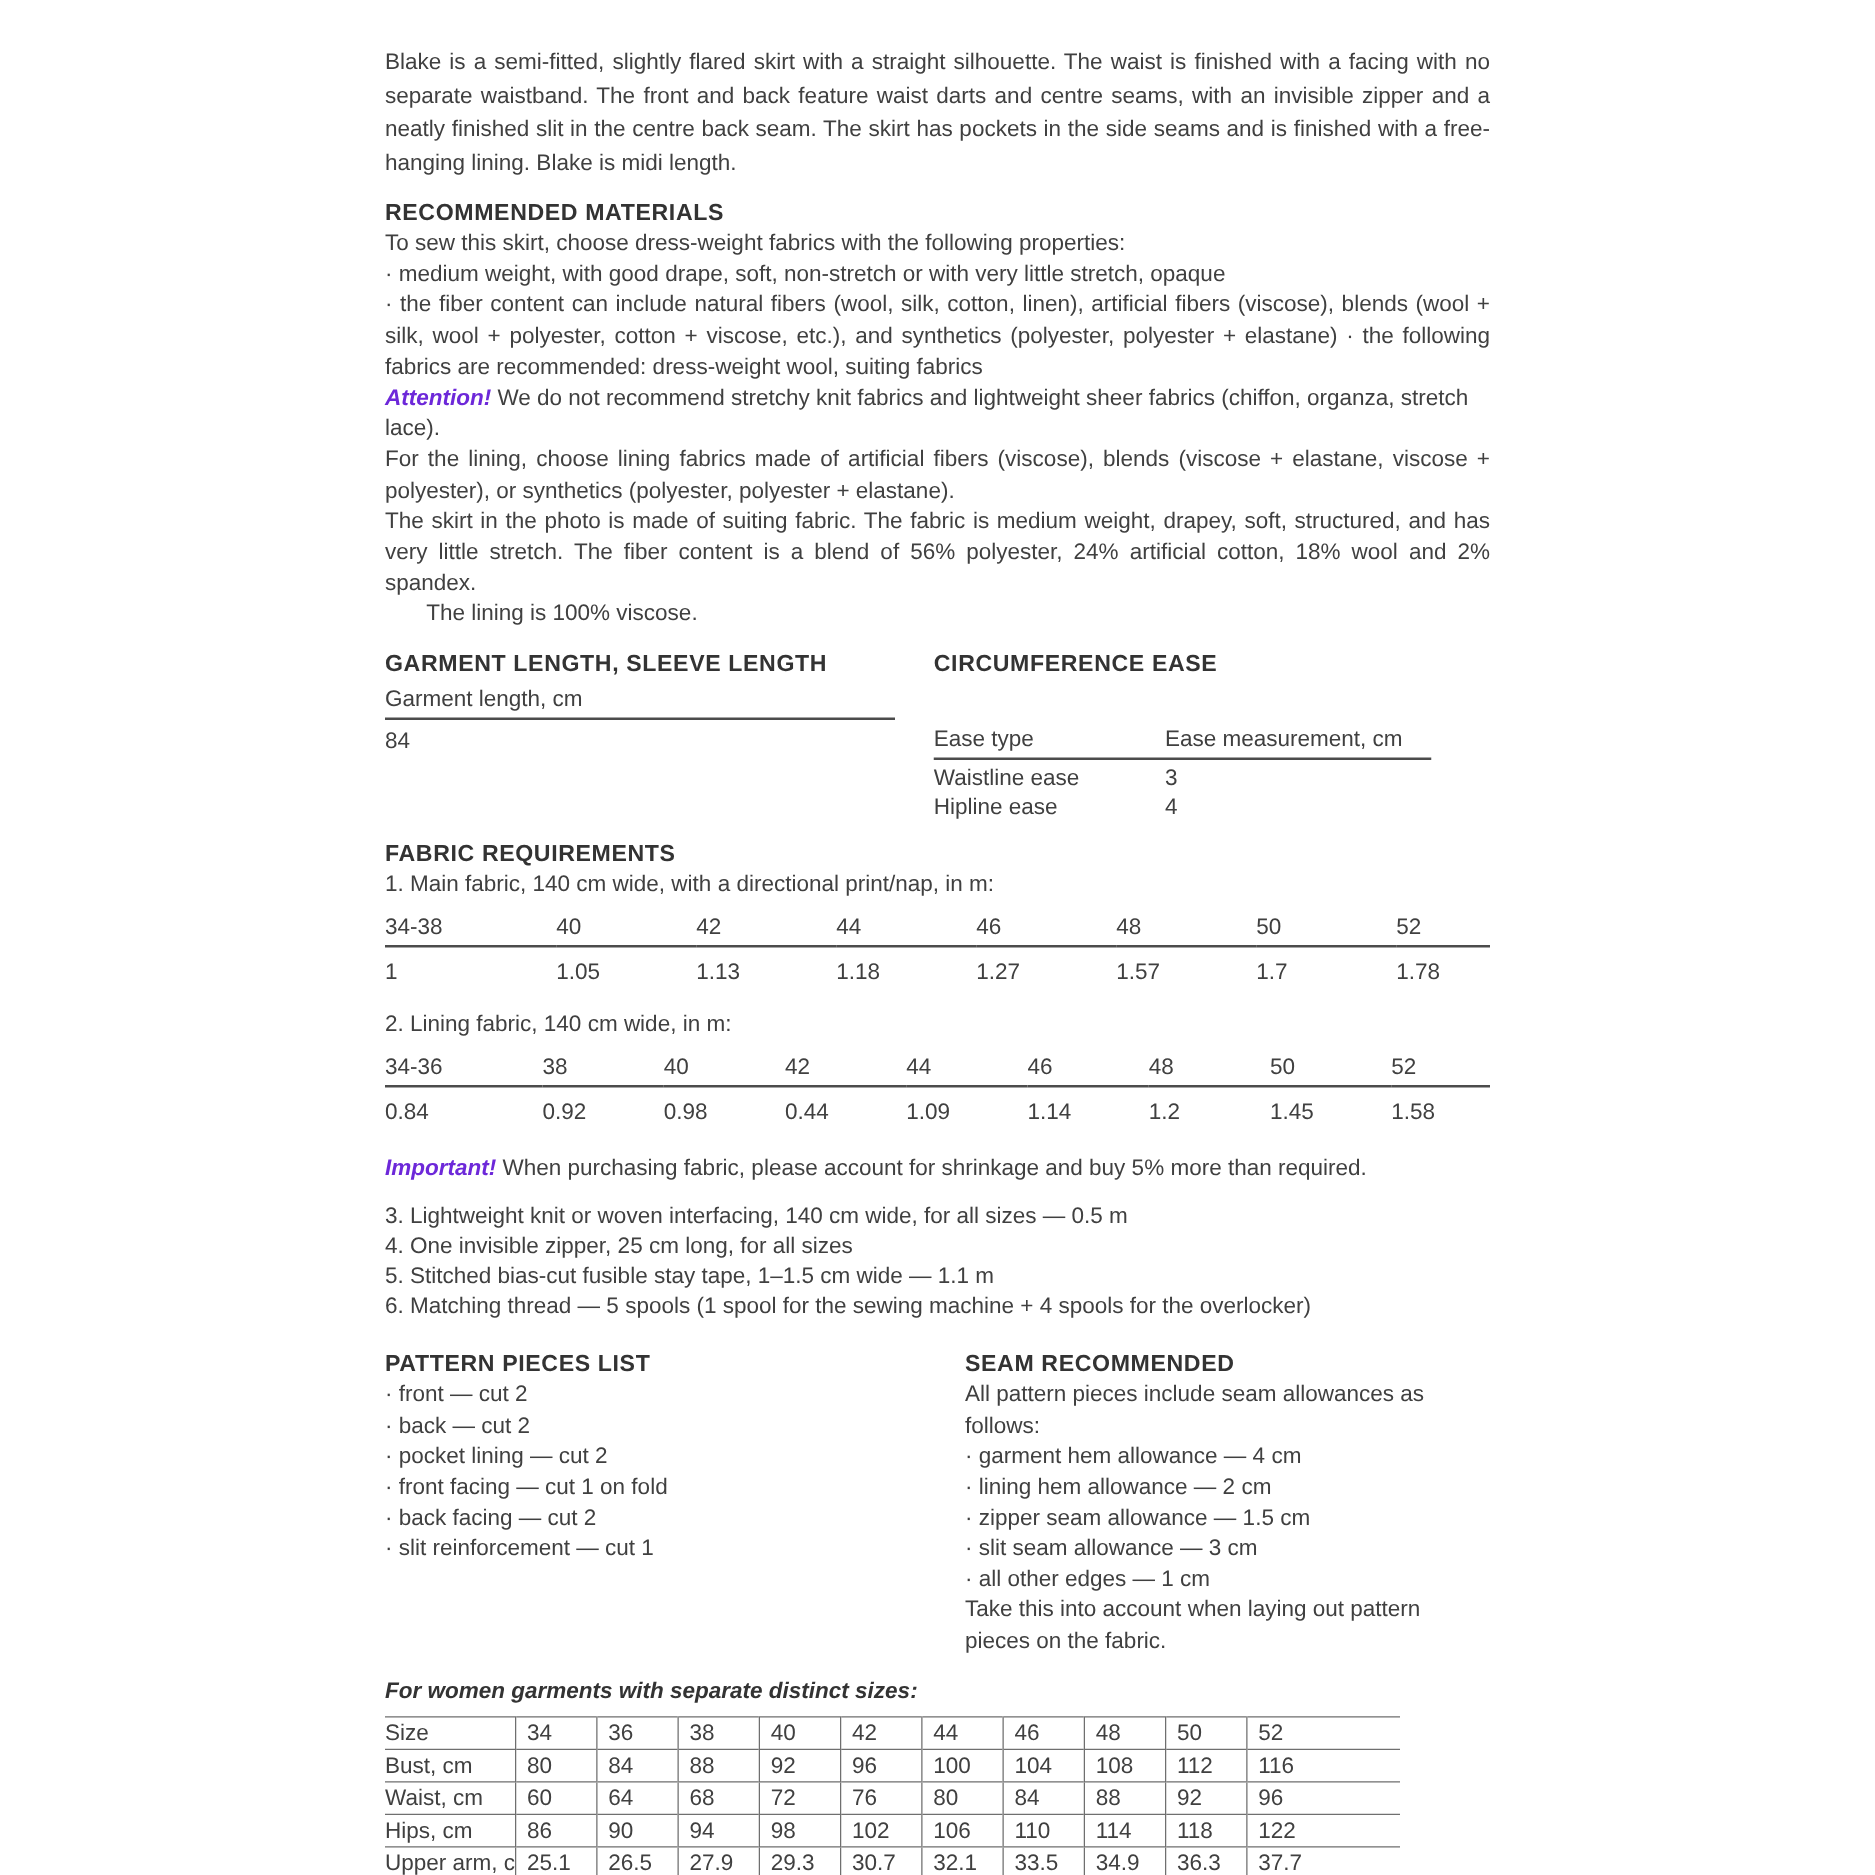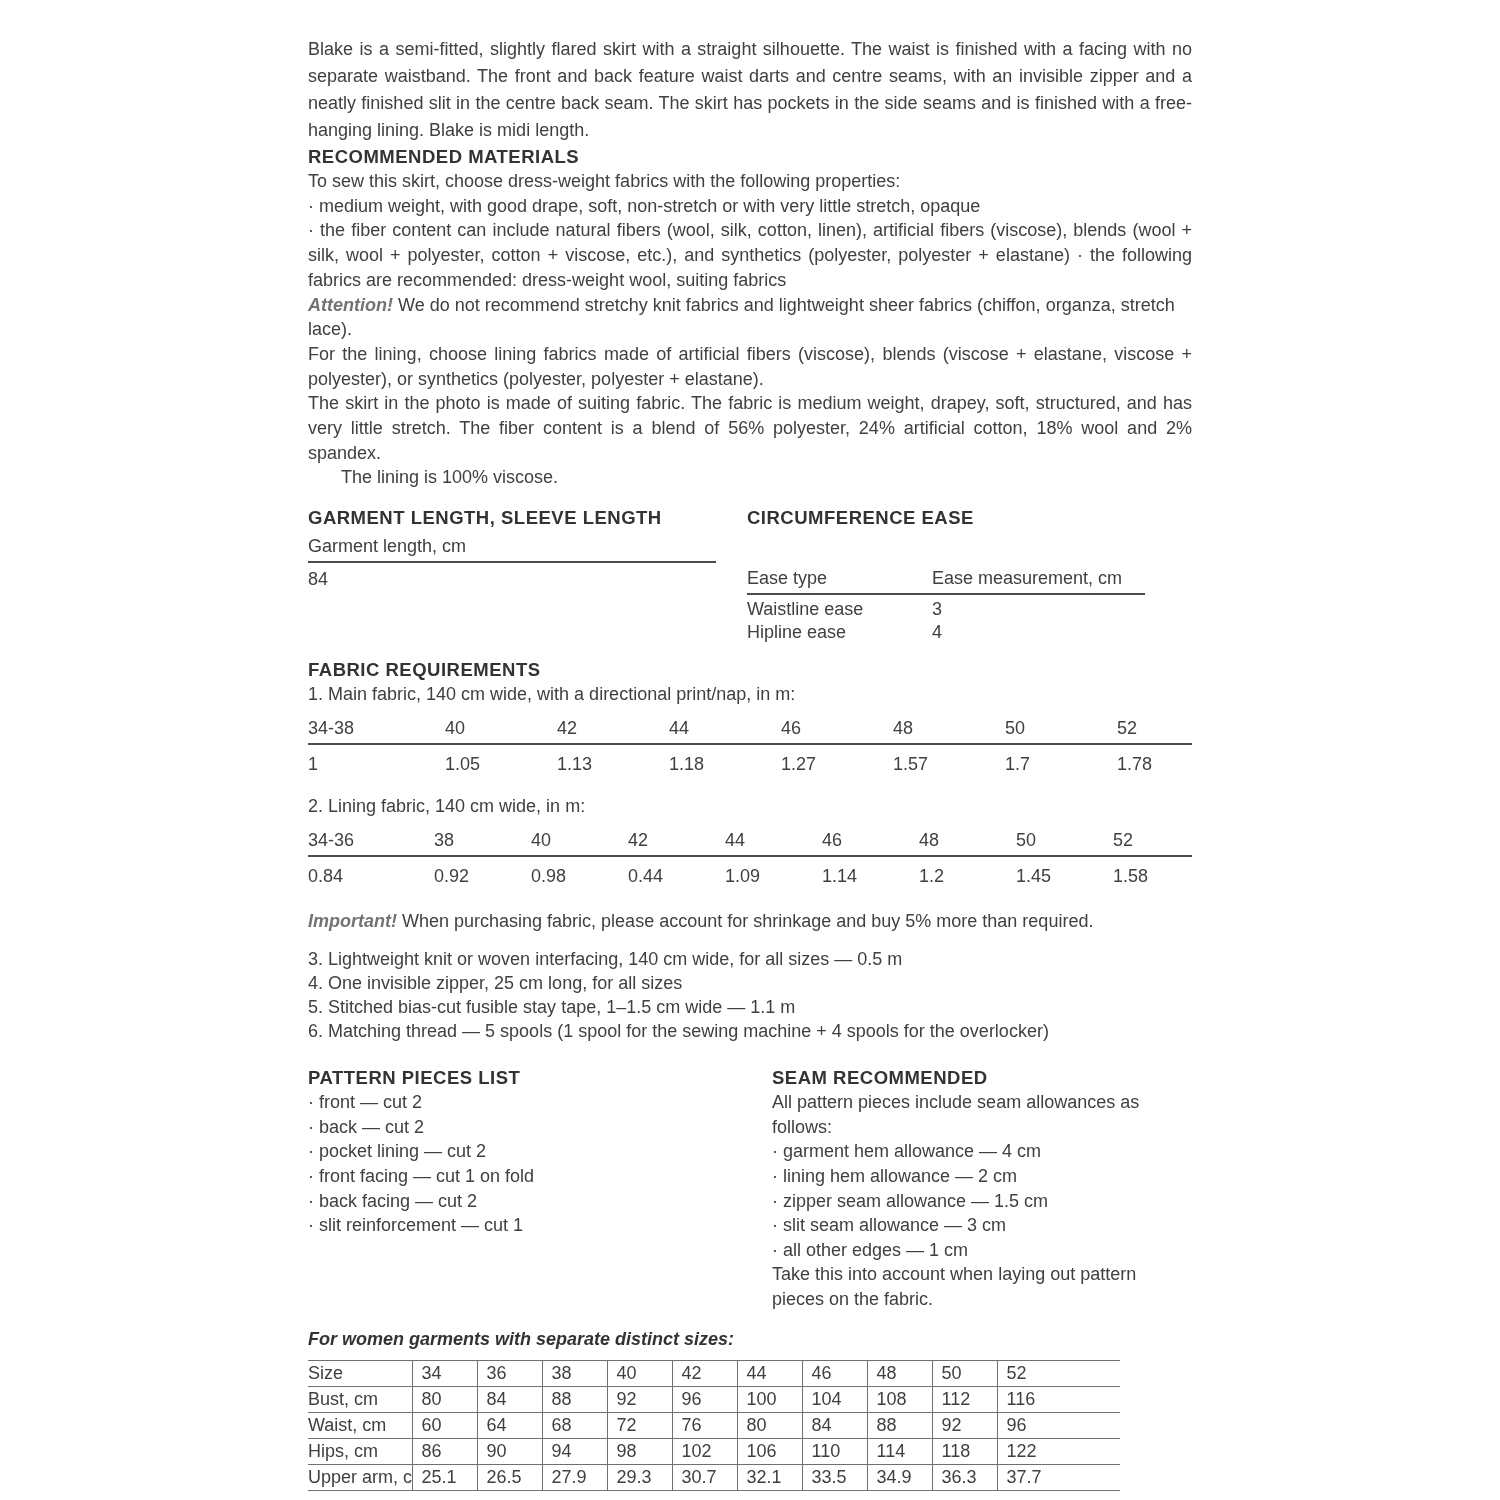--- a/index.html
+++ b/index.html
@@ -15,21 +15,21 @@
     width:884px; padding-top:36px;
     font-size:18px; line-height:27px;
   }
   .just { text-align:justify; }
   .sec-title {
     font-size:18.5px; font-weight:bold; color:#333333;
     letter-spacing:0.5px; line-height:25px;
   }
   .materials p { line-height:24.7px; }
   .indented { padding-left:33px; }
-  .bi { font-weight:bold; font-style:italic; color:#737373; }
+  .bi { font-weight:bold; font-style:italic; color:#6d28d9; }
 
   
   .twocol { display:flex; }
   .twocol .colL { width:439px; flex:0 0 439px; }
   .twocol .colR { flex:1; }
   .twocol2 .colL2 { width:464px; flex:0 0 464px; }
   .twocol2 .colR2 { flex:1; }
 
   
   .gl-head { width:408px; border-bottom:2px solid #4c4c4c; padding:4px 0 3px 0; line-height:24px; }
@@ -71,21 +71,21 @@
   table.sizes td.c { width:65px; }
   table.sizes td.last { width:123px; }
 </style>
 </head>
 <body>
 
 <div class="page">
 
   <p class="just">Blake is a semi-fitted, slightly flared skirt with a straight silhouette. The waist is finished with a facing with no separate waistband. The front and back feature waist darts and centre seams, with an invisible zipper and a neatly finished slit in the centre back seam. The skirt has pockets in the side seams and is finished with a free-hanging lining. Blake is midi length.</p>
 
-  <div class="materials" style="margin-top:0;">
+  <div class="materials" style="margin-top:13px;">
     <div class="sec-title">RECOMMENDED MATERIALS</div>
     <p>To sew this skirt, choose dress-weight fabrics with the following properties:</p>
     <p>· medium weight, with good drape, soft, non-stretch or with very little stretch, opaque</p>
     <p class="just">· the fiber content can include natural fibers (wool, silk, cotton, linen), artificial fibers (viscose), blends (wool + silk, wool + polyester, cotton + viscose, etc.), and synthetics (polyester, polyester + elastane) · the following fabrics are recommended: dress-weight wool, suiting fabrics</p>
     <p><span class="bi">Attention!</span><span> We do not recommend stretchy knit fabrics and lightweight sheer fabrics (chiffon, organza, stretch lace).</span></p>
     <p class="just">For the lining, choose lining fabrics made of artificial fibers (viscose), blends (viscose + elastane, viscose + polyester), or synthetics (polyester, polyester + elastane).</p>
     <p class="just">The skirt in the photo is made of suiting fabric. The fabric is medium weight, drapey, soft, structured, and has very little stretch. The fiber content is a blend of 56% polyester, 24% artificial cotton, 18% wool and 2% spandex.</p>
     <p class="indented">The lining is 100% viscose.</p>
   </div>
 

